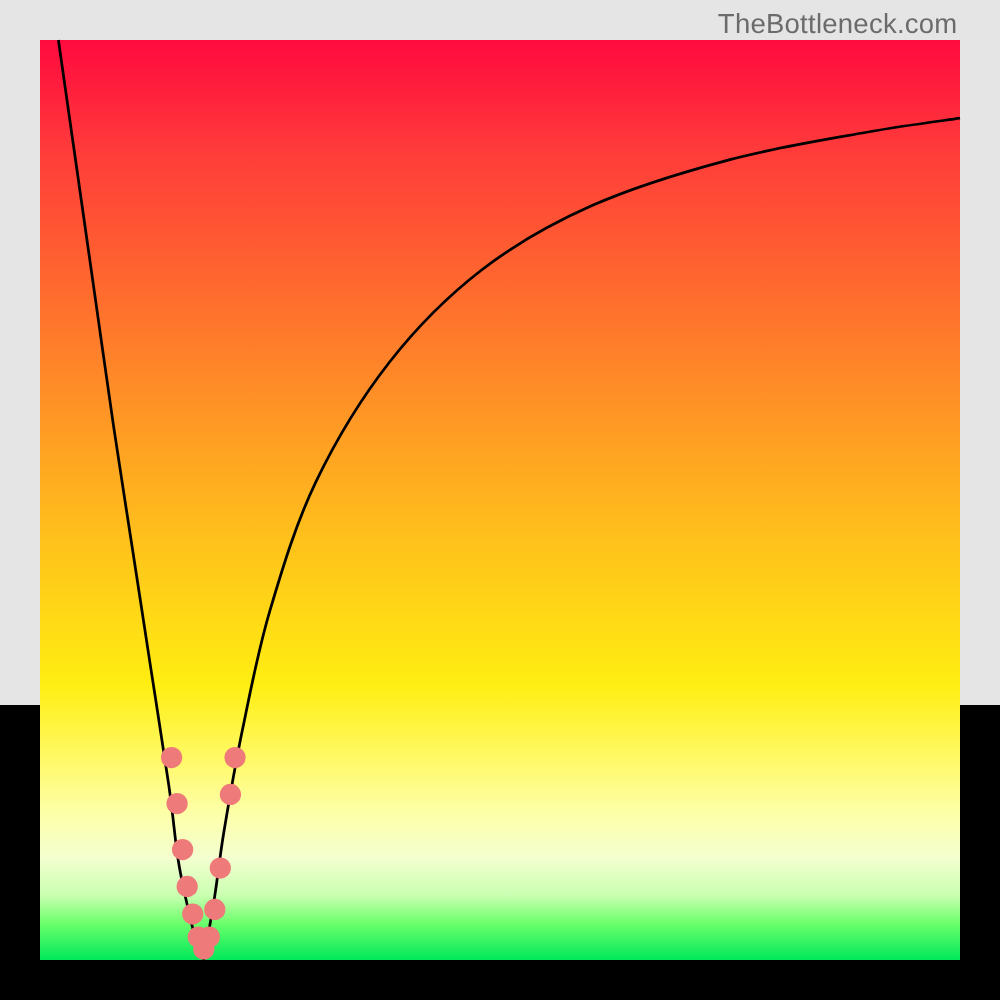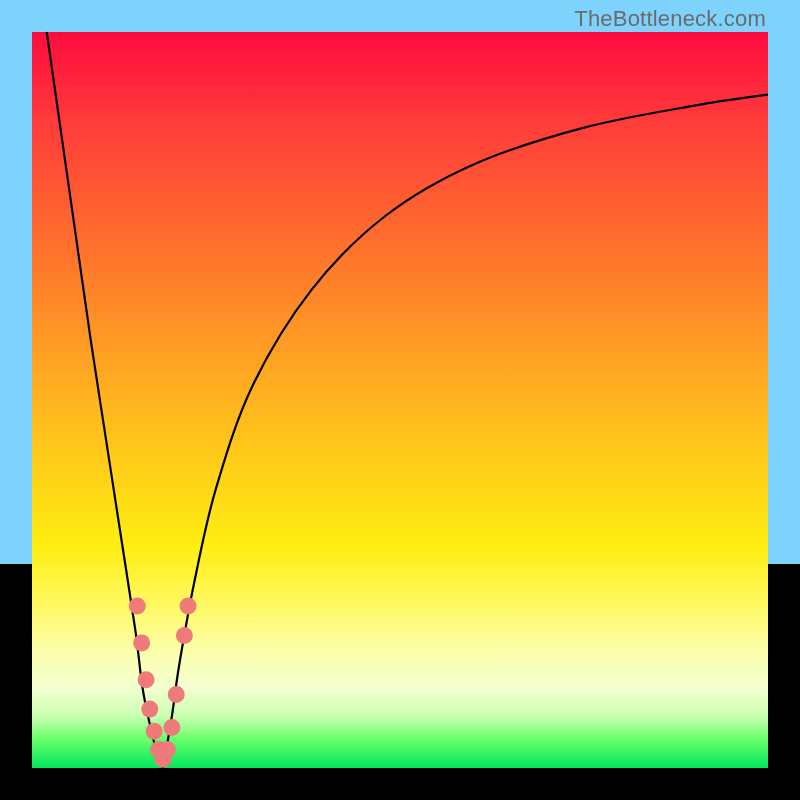--- a/index.html
+++ b/index.html
@@ -9,21 +9,21 @@
     height: 800px;
     overflow: hidden;
     background: #000;
     font-family: Arial, Helvetica, sans-serif;
   }
   .frame {
     position: absolute;
     top: 0; left: 0;
     width: 800px;
     height: 564px;
-    background: #7dd3fc;
+    background: #e5e5e5;
   }
   .plot {
     position: absolute;
     top: 32px;
     left: 32px;
     width: 736px;
     height: 736px;
     
     background: linear-gradient(to bottom,
       #ff0b3f 0%,

